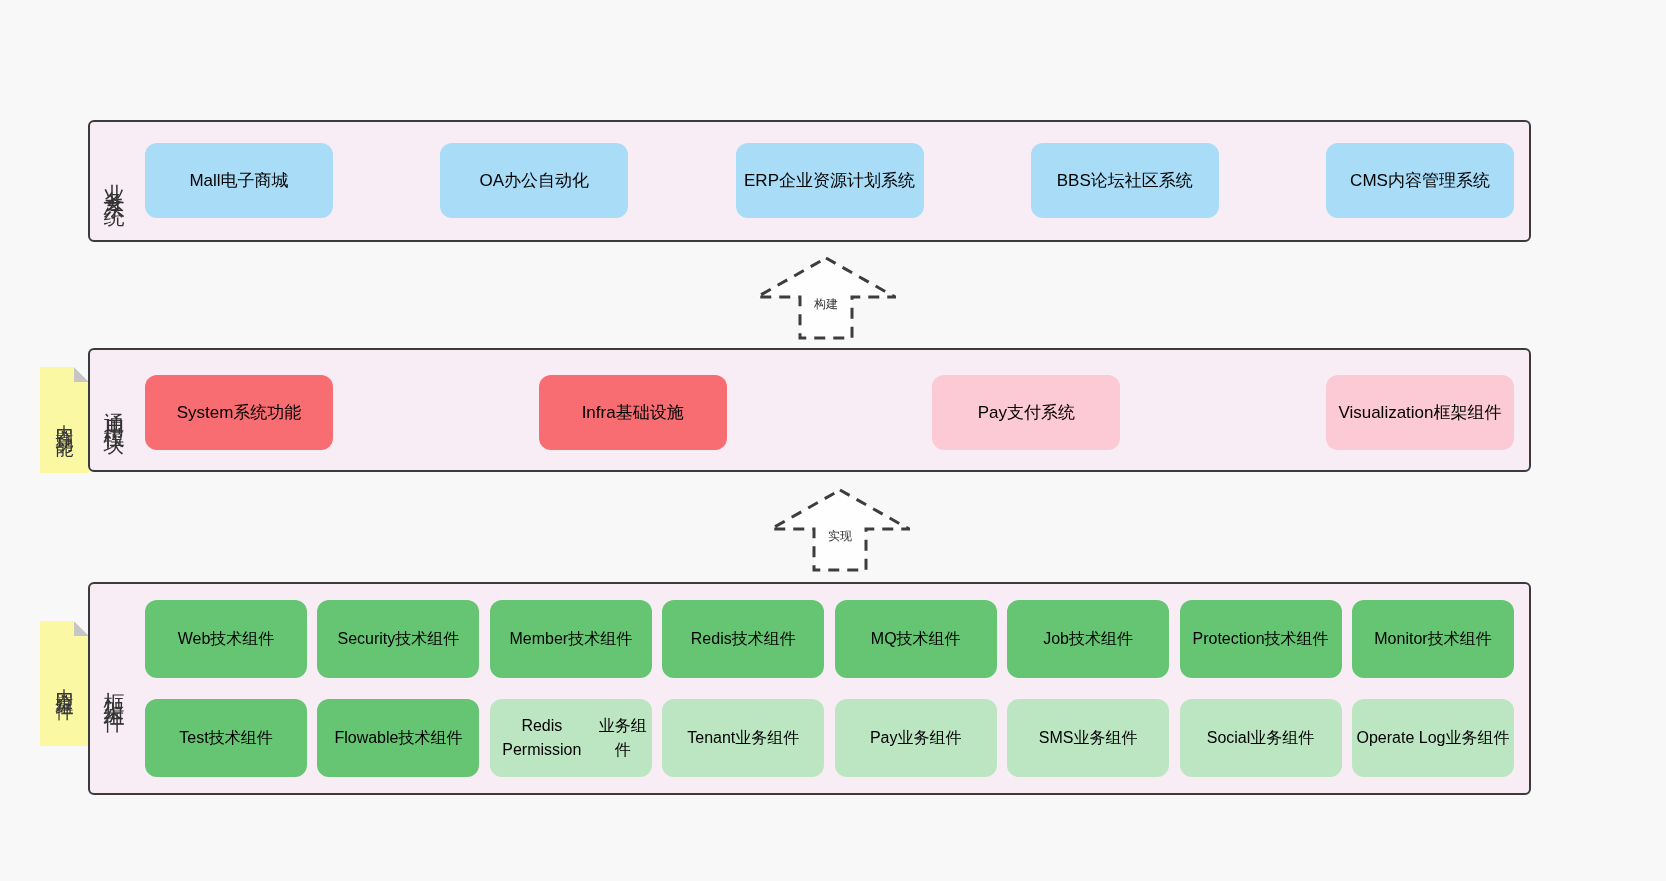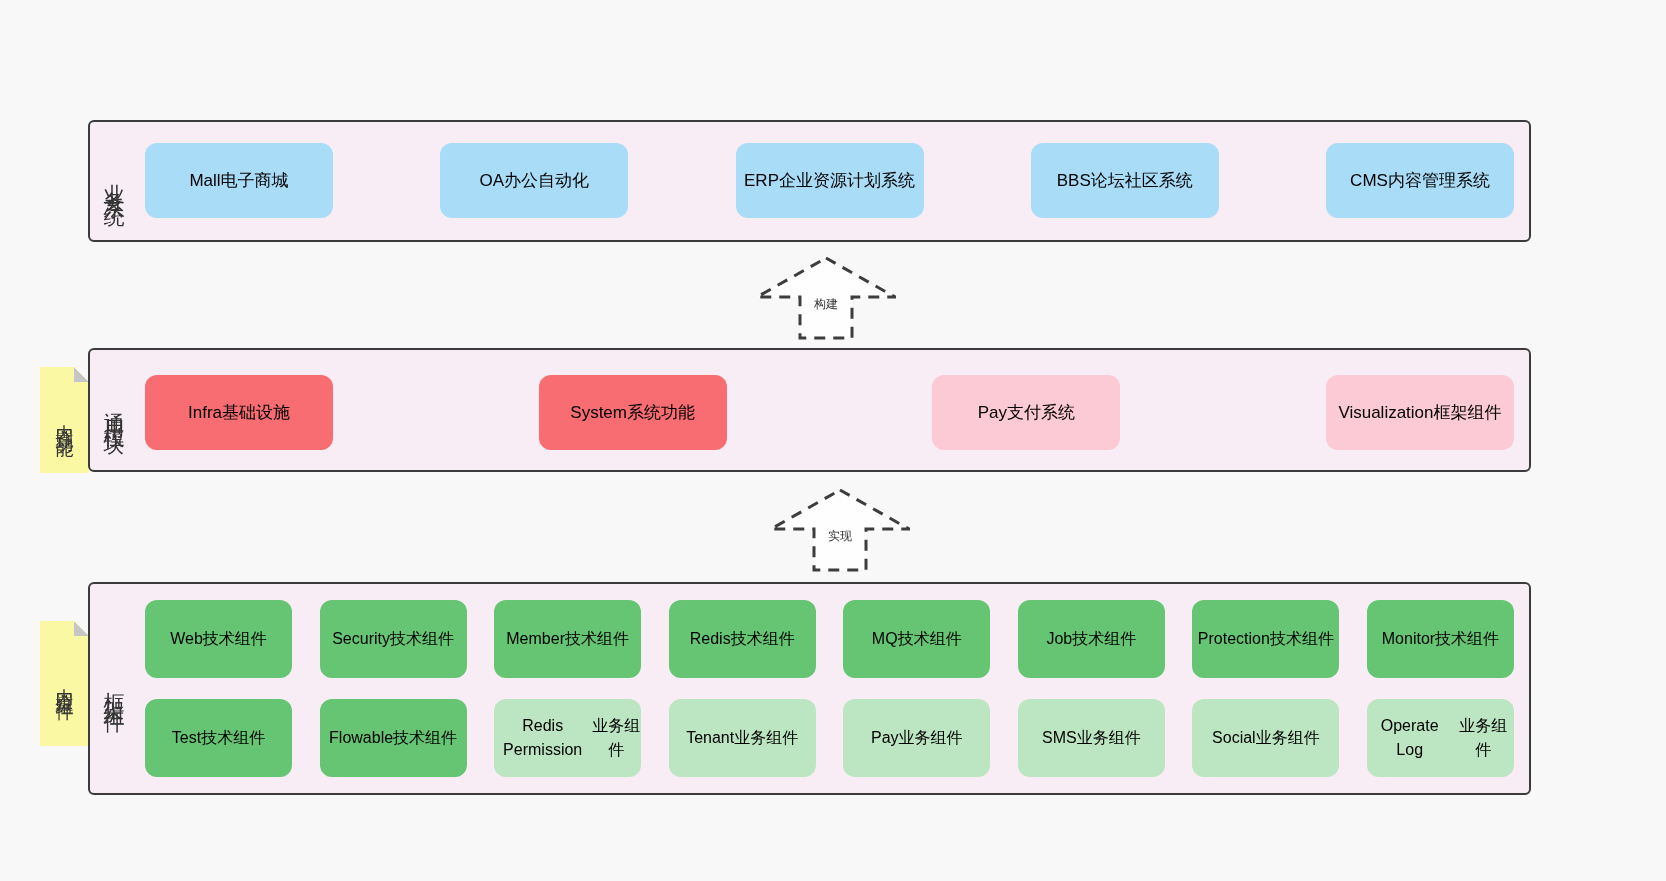--- a/index.html
+++ b/index.html
@@ -26,21 +26,21 @@
   
   .row {
     position:absolute; left:55px; right:15px;
     display:flex; justify-content:space-between;
   }
   .row-6      { top:21px; }
   .row-6m     { top:25px; }
   .row-8a     { top:16px; }
   .row-8b     { top:115px; }
   .row-6 .box, .row-6m .box { width:188px; height:75px; font-size:17px; line-height:25px; }
-  .row-8a .box, .row-8b .box { width:147px; height:78px; font-size:16px; line-height:24px; }
+  .row-8a .box, .row-8b .box { width:162px; height:78px; font-size:16px; line-height:24px; }
   .box {
     border-radius:12px; box-sizing:border-box;
     display:flex; justify-content:center; align-items:center;
     text-align:center; color:#000000;
   }
   .row-8a .box-name, .row-8b .box-name { max-width:104px; }
   .blue        { background:#A9DCF7; }
   .red         { background:#F76D72; }
   .pink        { background:#FCCAD4; }
   .green       { background:#66C573; }
@@ -122,26 +122,26 @@
         <div class="box-name">CMS</div>
         <div class="box-sub">内容管理系统</div>
       </div>
     </div>
   </section>
 
   <section class="layer layer-modules">
     <div class="layer-label">通用模块</div>
     <div class="row row-6m">
       <div class="box red">
+        <div class="box-name">System</div>
+        <div class="box-sub">系统功能</div>
+      </div>
+      <div class="box red">
         <div class="box-name">Infra</div>
         <div class="box-sub">基础设施</div>
-      </div>
-      <div class="box red">
-        <div class="box-name">System</div>
-        <div class="box-sub">系统功能</div>
       </div>
       <div class="box pink">
         <div class="box-name">Pay</div>
         <div class="box-sub">支付系统</div>
       </div>
       <div class="box pink">
         <div class="box-name">Visualization</div>
         <div class="box-sub">框架组件</div>
       </div>
     </div>

